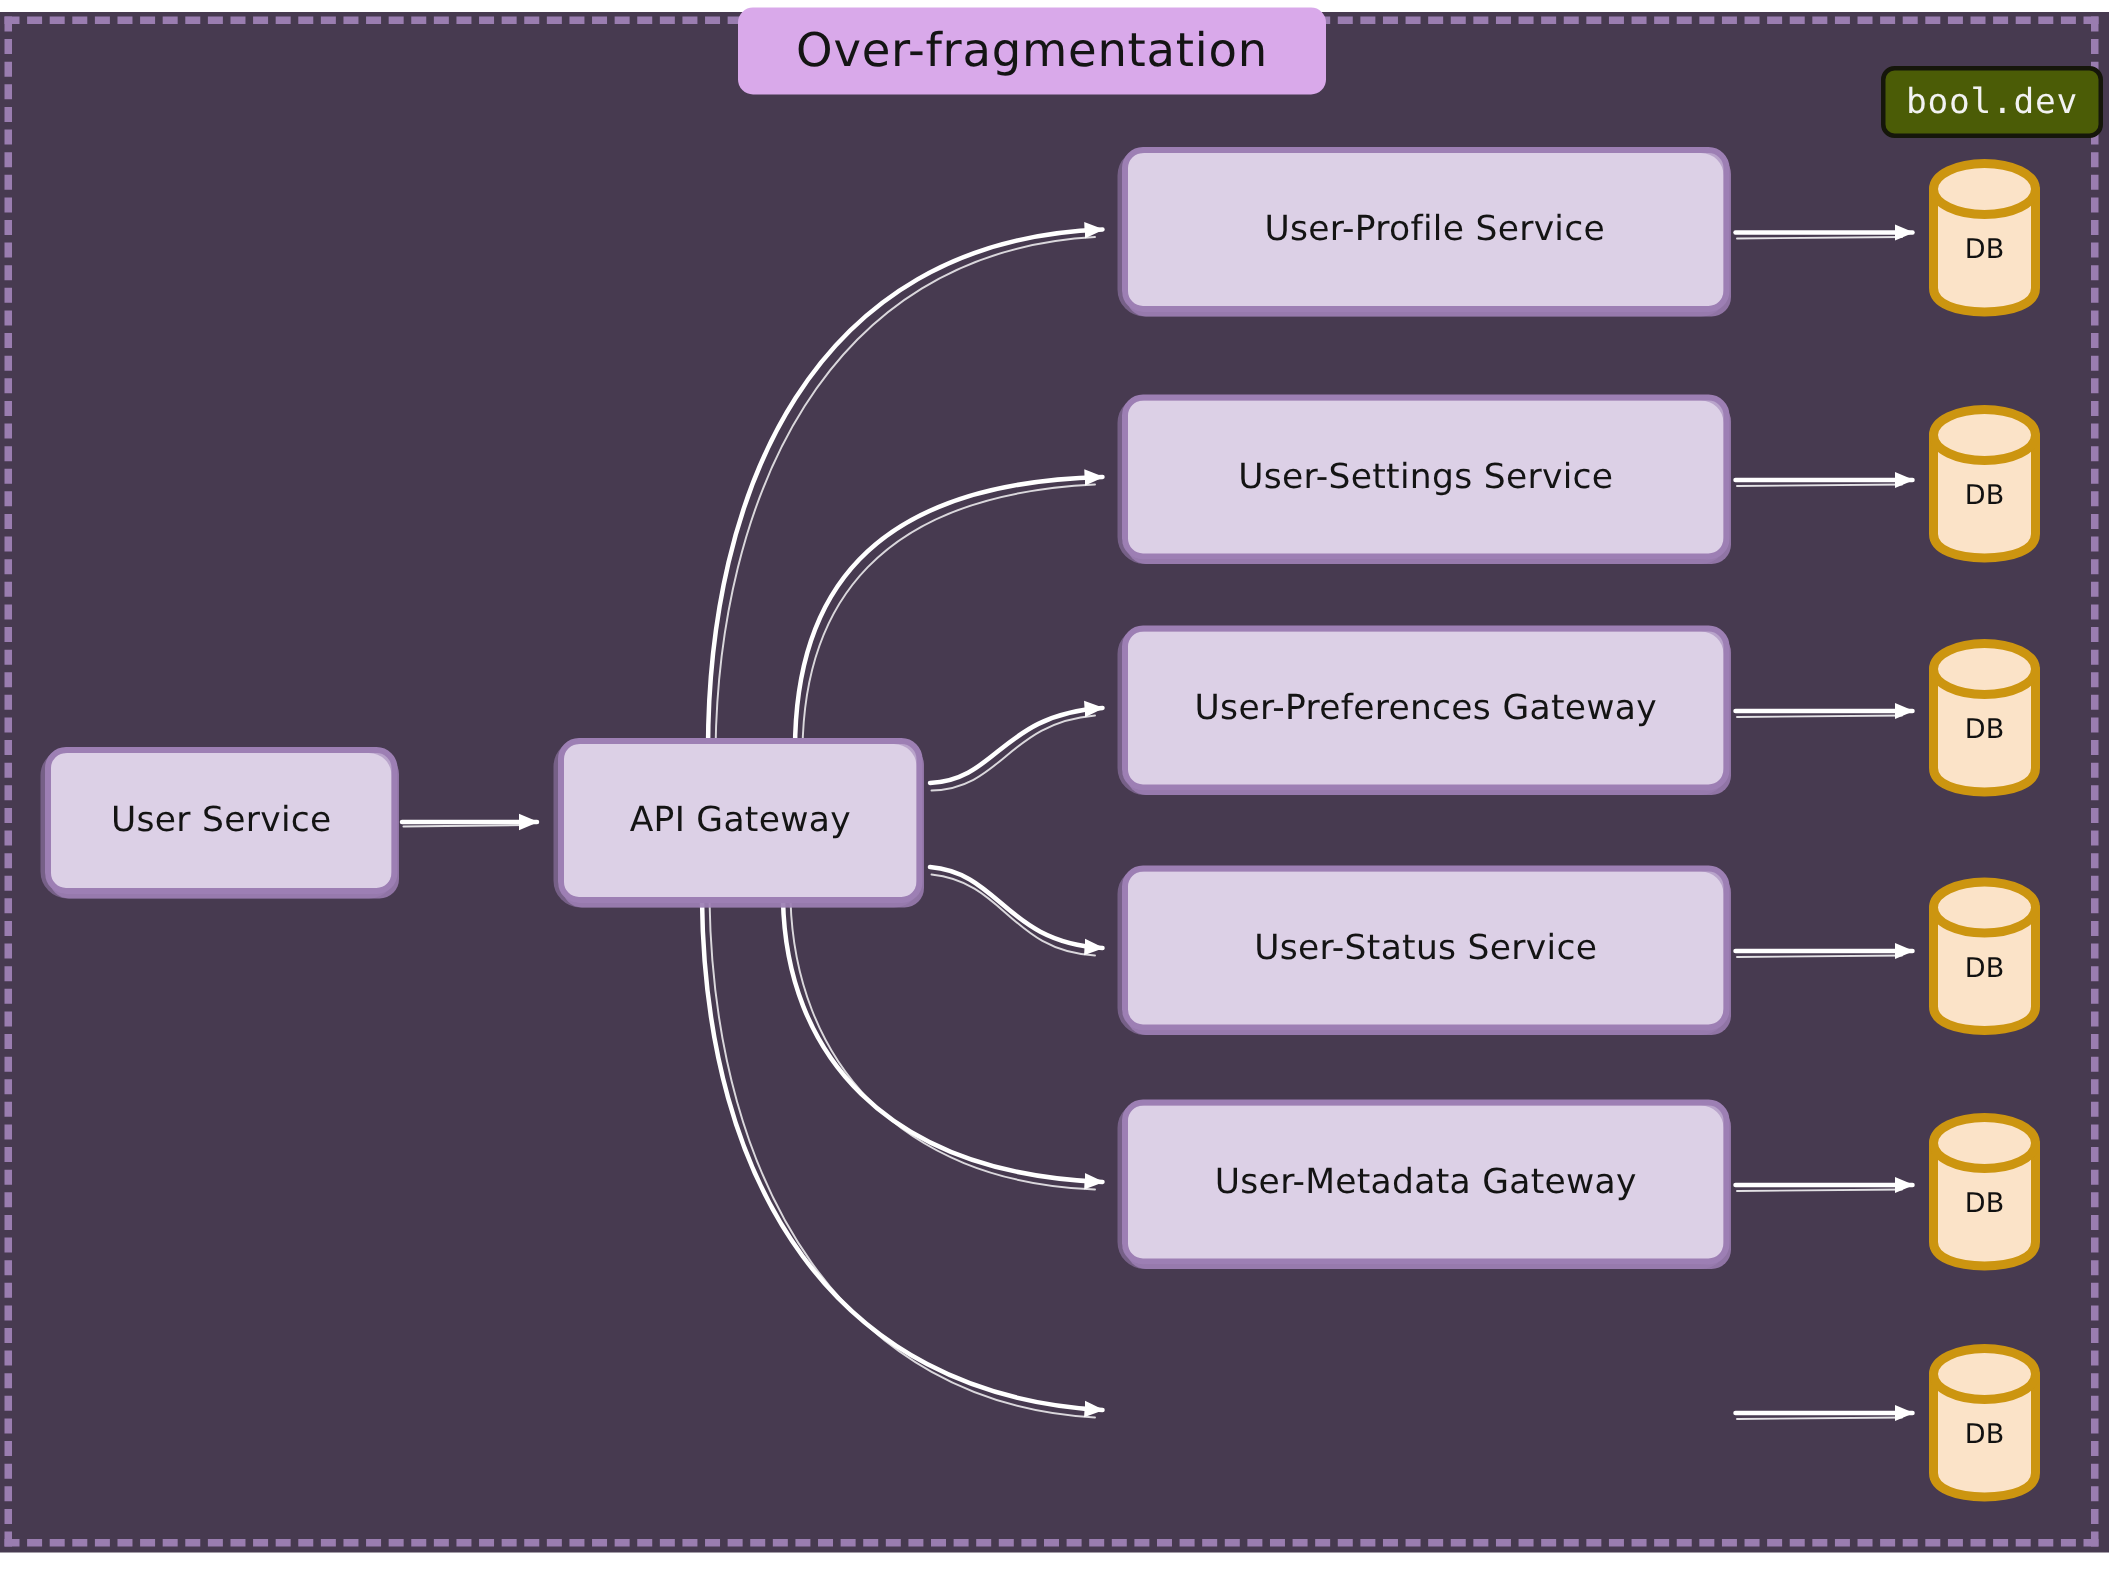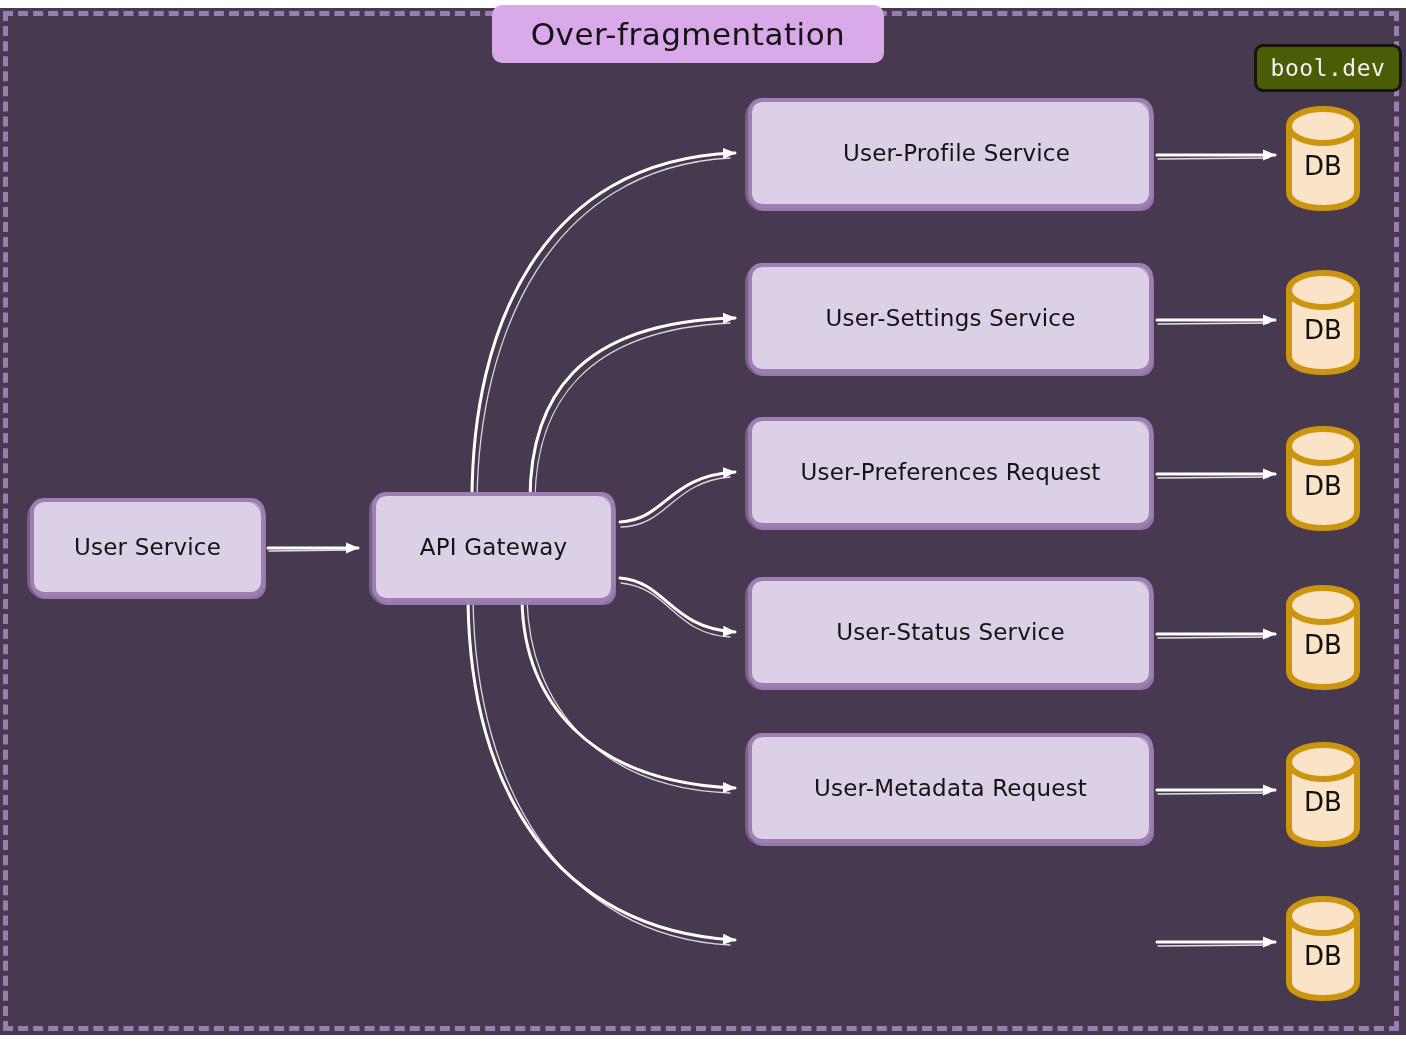--- a/index.html
+++ b/index.html
@@ -164,21 +164,21 @@
     left: 0;
     top: 0;
     width: 80px;
     height: 108px;
     display: flex;
     align-items: center;
     justify-content: center;
     padding-top: 16px;
     box-sizing: border-box;
     font-family: "DejaVu Sans", sans-serif;
-    font-size: 26px;
+    font-size: 18px;
     color: #111111;
     pointer-events: none;
   }
 </style>
 </head>
 <body>
 
 <div id="canvas">
 
   <div class="surface"></div>
@@ -250,27 +250,27 @@
     <span class="node-label">API Gateway</span>
   </div>
 
   <div class="node svc svc-profile">
     <span class="node-label">User-Profile Service</span>
   </div>
   <div class="node svc svc-settings">
     <span class="node-label">User-Settings Service</span>
   </div>
   <div class="node svc svc-preferences">
-    <span class="node-label">User-Preferences Request</span>
+    <span class="node-label">User-Preferences Gateway</span>
   </div>
   <div class="node svc svc-status">
     <span class="node-label">User-Status Service</span>
   </div>
   <div class="node svc svc-metadata">
-    <span class="node-label">User-Metadata Request</span>
+    <span class="node-label">User-Metadata Gateway</span>
   </div>
 
   <div class="db db-profile">
     <svg width="80" height="108" viewBox="0 0 80 108">
       <path d="M6,22 C6,12 22,5 40,5 C58,5 74,12 74,22 L74,88 C74,99 58,104 40,104 C22,104 6,99 6,88 Z" fill="#fbe3c8" stroke="#cc9510" stroke-width="6" stroke-linejoin="round"></path>
       <path d="M6,22 C6,32 22,39 40,39 C58,39 74,32 74,22" fill="none" stroke="#cc9510" stroke-width="6" stroke-linecap="round"></path>
     </svg>
     <div class="db-text">DB</div>
   </div>
 

